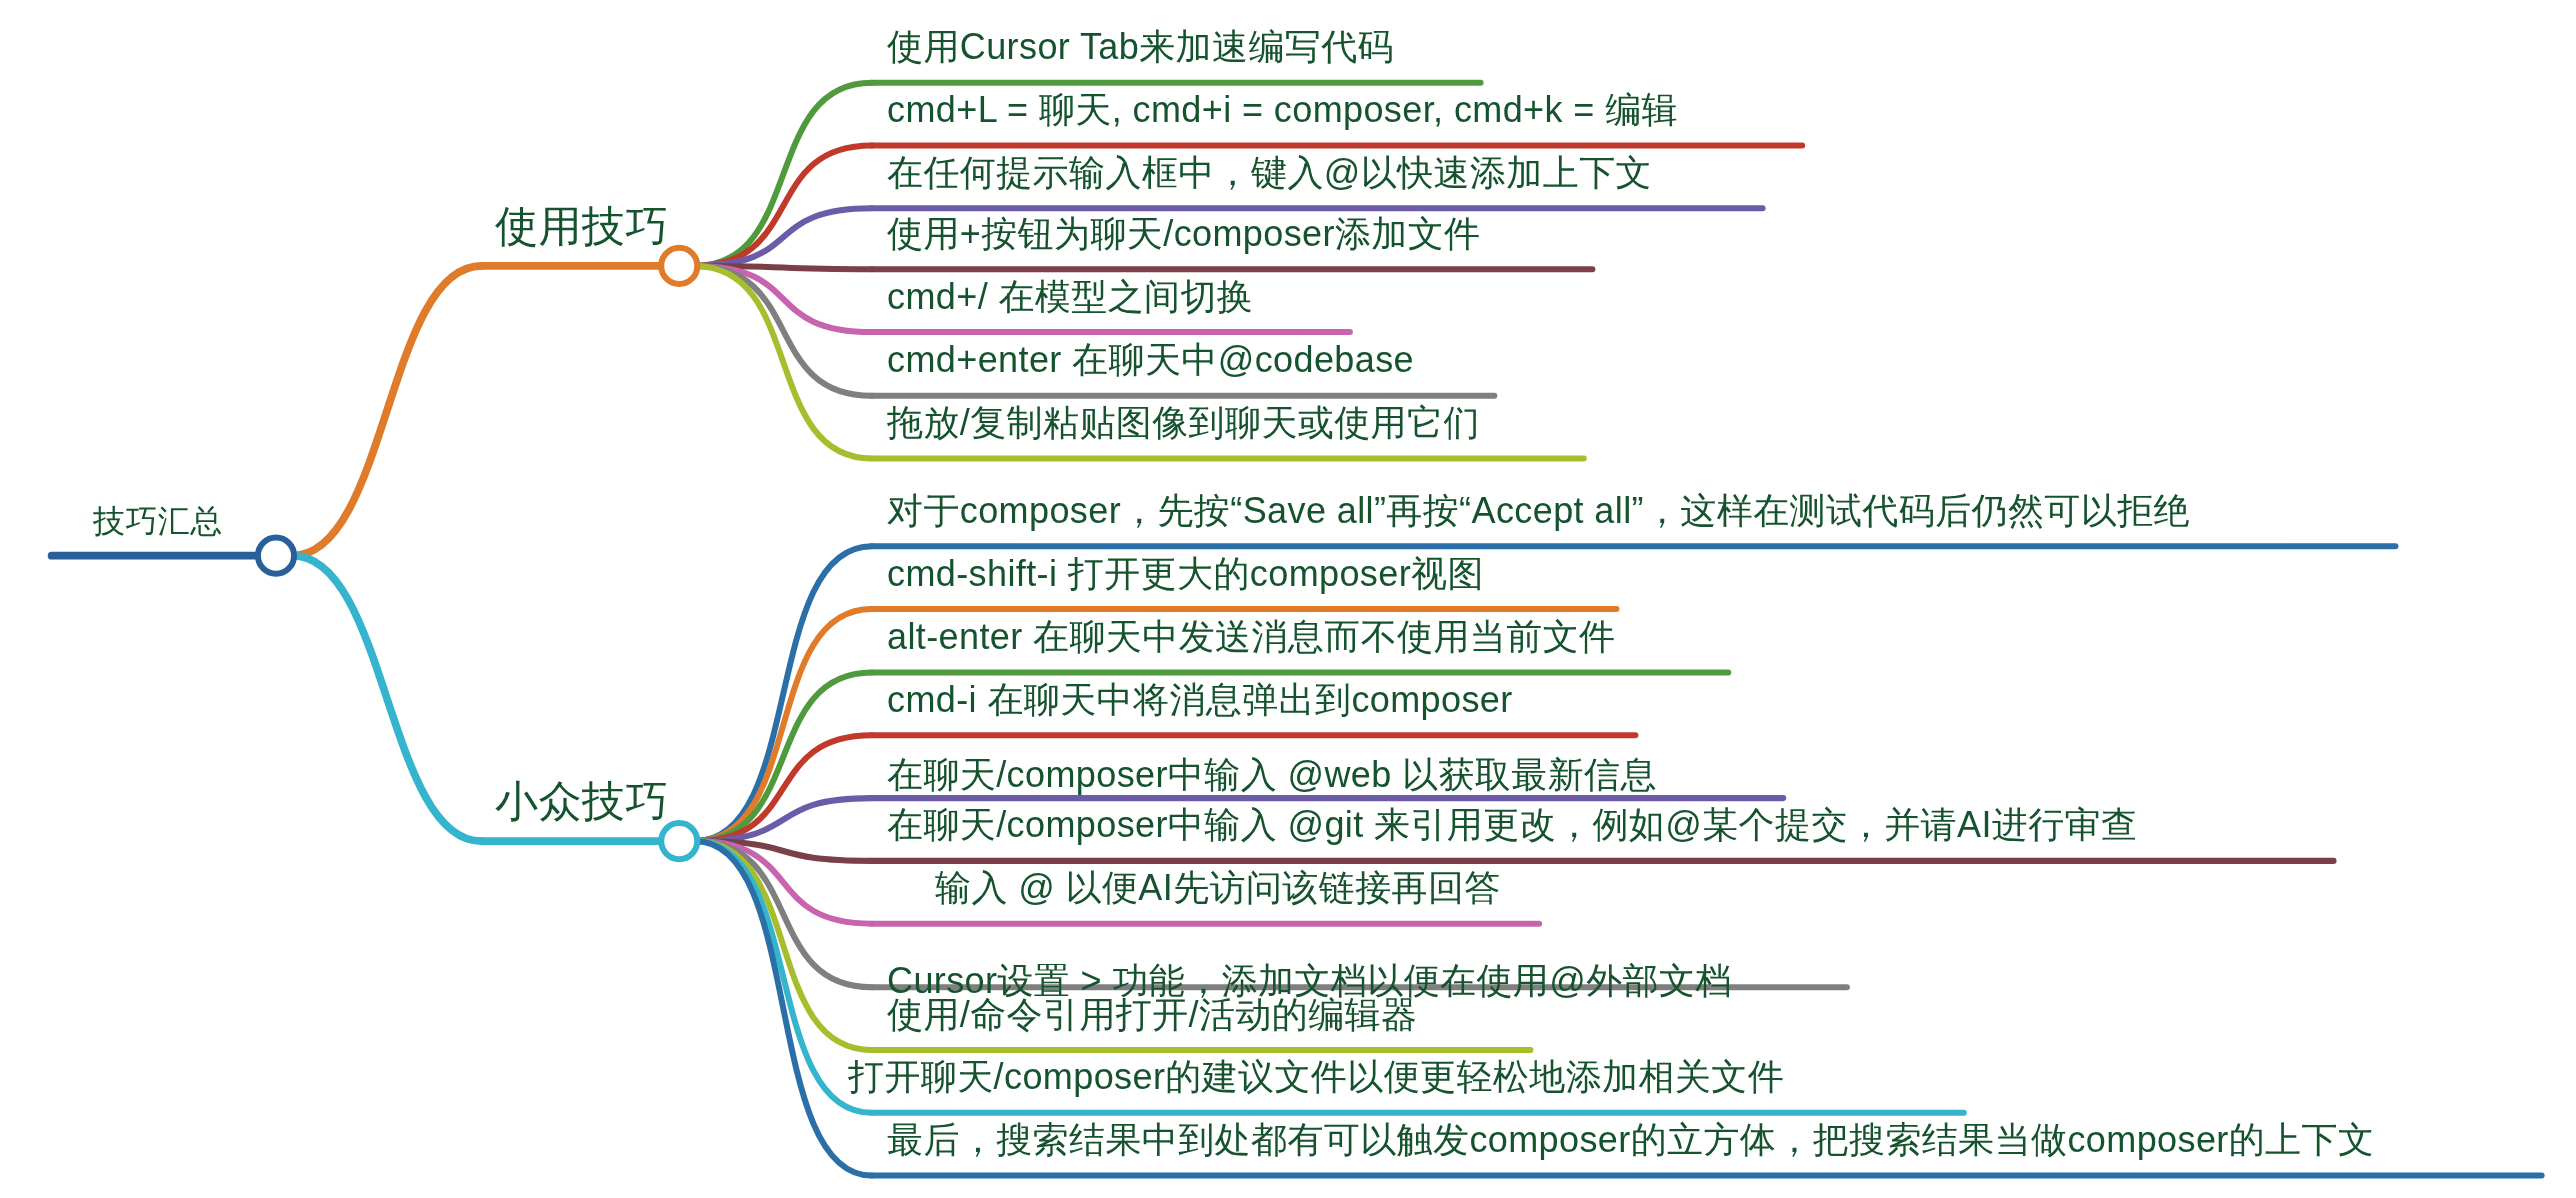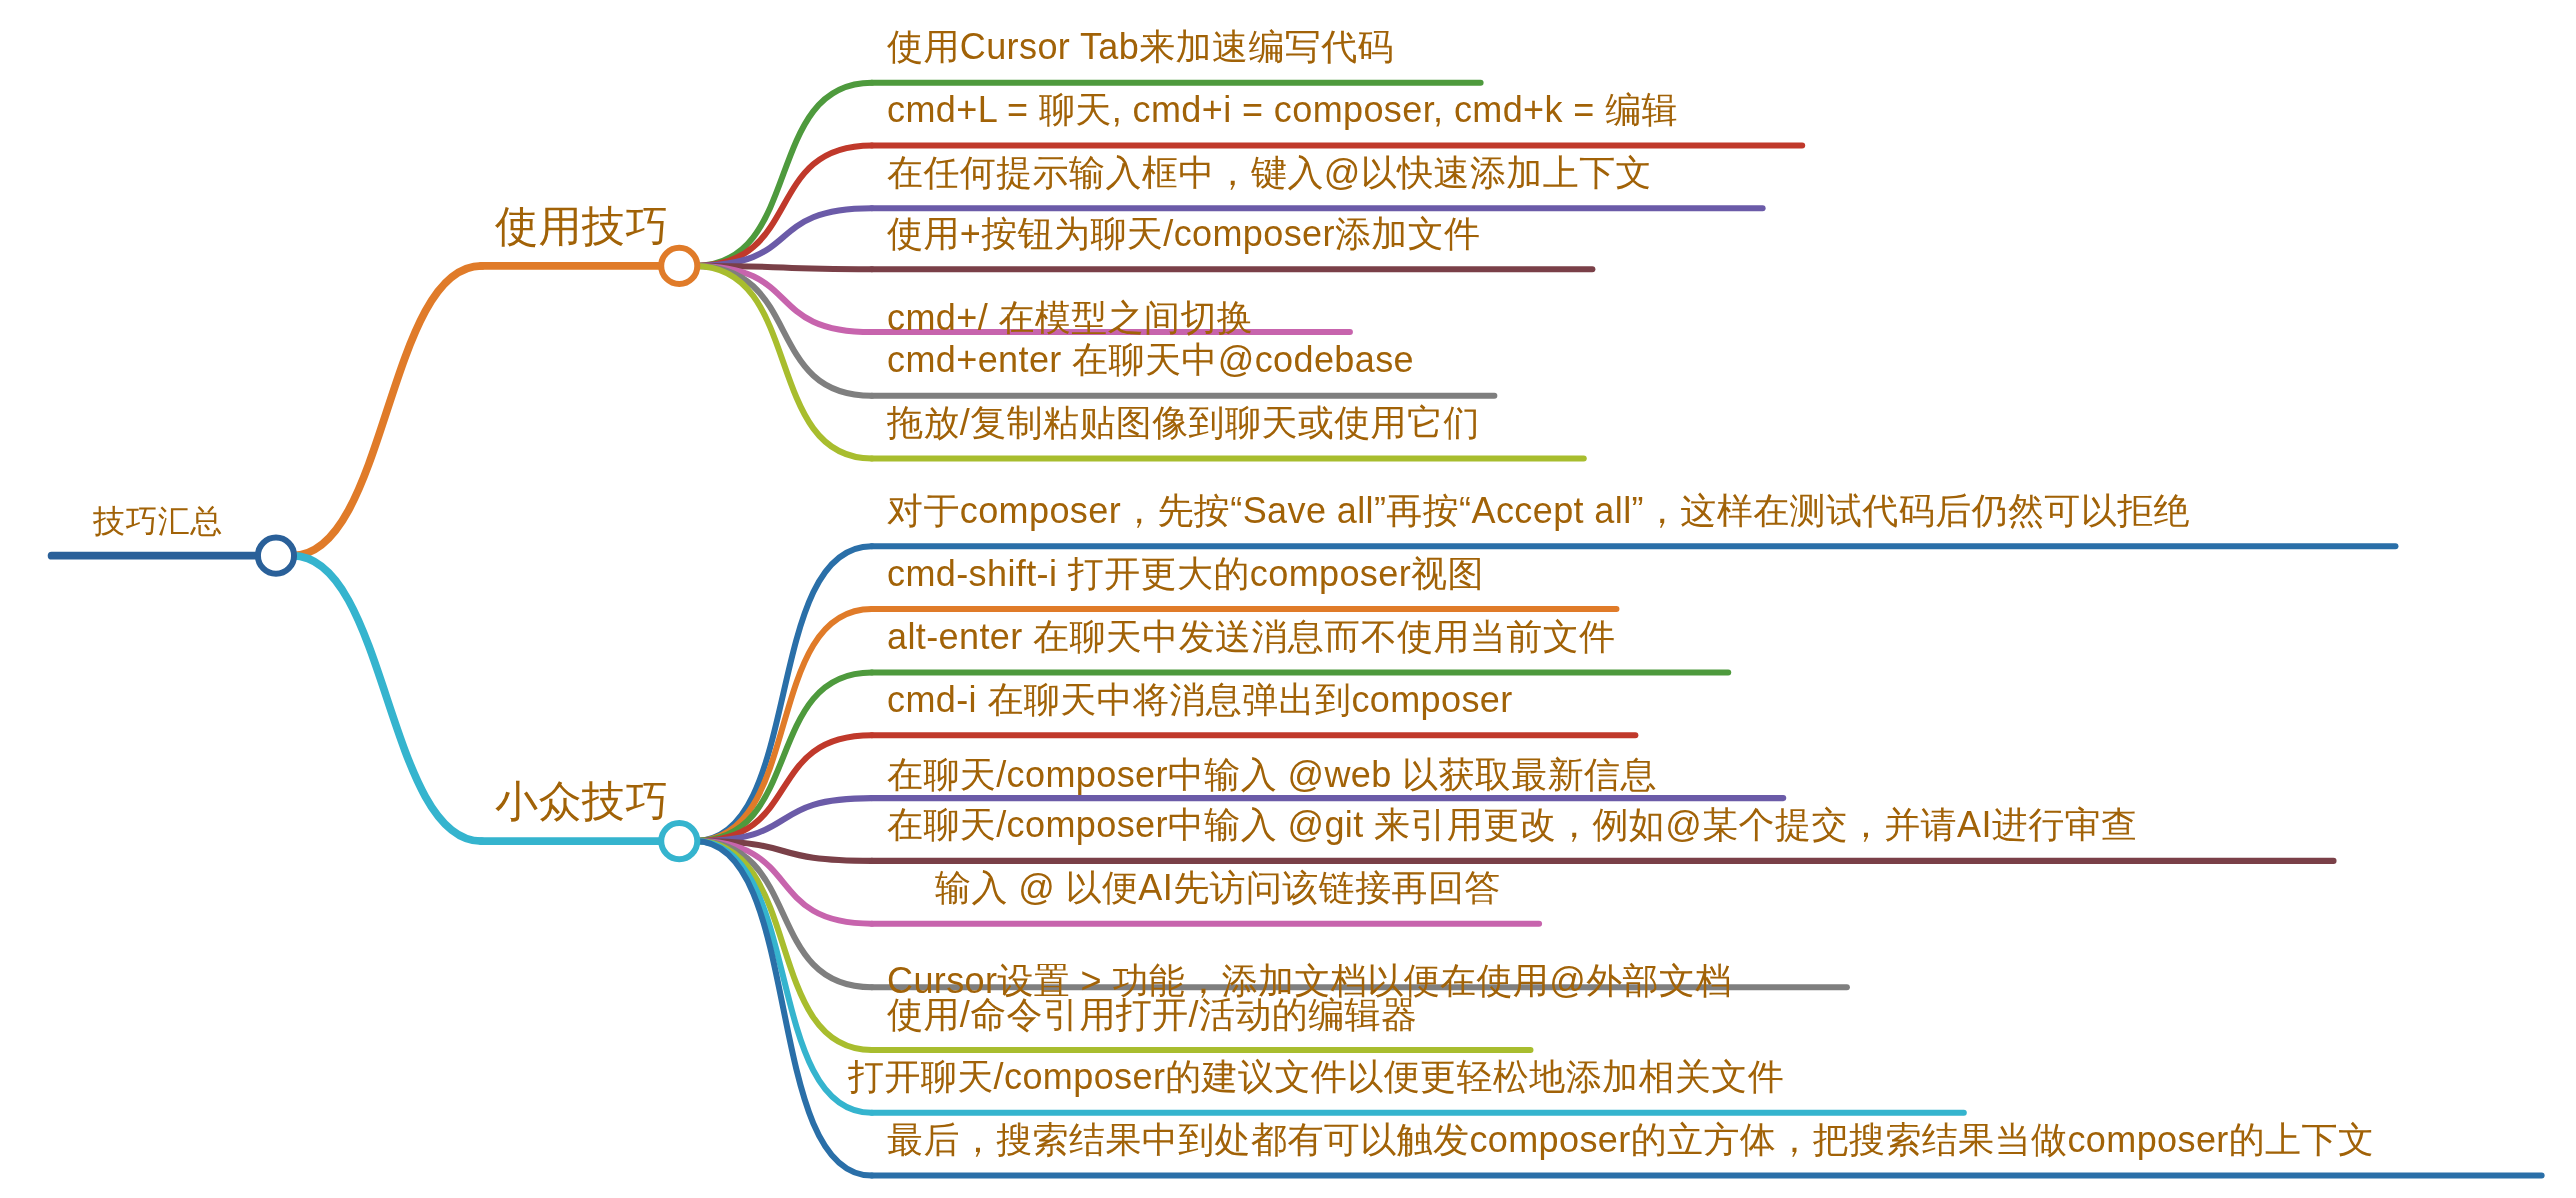--- a/index.html
+++ b/index.html
@@ -21,21 +21,21 @@
   }
   #mindmap-svg {
     position: absolute;
     left: 0;
     top: 0;
     width: 2576px;
     height: 1199px;
   }
   .node-label {
     position: absolute;
-    color: #a16207;
+    color: #14532d;
     white-space: nowrap;
     letter-spacing: 0.4px;
     line-height: 1;
   }
   .root-label {
     font-size: 32px;
   }
   .branch-label {
     font-size: 43px;
   }
@@ -97,21 +97,21 @@
         <circle cx="321" cy="646" r="21" fill="#ffffff" stroke="#2a6099" stroke-width="7"></circle>
       </g>
   </svg>
   <div id="labels-layer">
       <div class="node-label root-label" style="left: 93px; top: 537px; transform: translateY(-100%);">技巧汇总</div>
       <div class="node-label branch-label" style="left: 495px; top: 248px; transform: translateY(-100%); text-align: center;">使用技巧</div>
       <div class="node-label leaf-label" style="left: 887px; top: 65px; transform: translateY(-100%);">使用Cursor Tab来加速编写代码</div>
       <div class="node-label leaf-label" style="left: 887px; top: 128px; transform: translateY(-100%);">cmd+L = 聊天, cmd+i = composer, cmd+k = 编辑</div>
       <div class="node-label leaf-label" style="left: 887px; top: 191px; transform: translateY(-100%);">在任何提示输入框中，键入@以快速添加上下文</div>
       <div class="node-label leaf-label" style="left: 887px; top: 252px; transform: translateY(-100%);">使用+按钮为聊天/composer添加文件</div>
-      <div class="node-label leaf-label" style="left: 887px; top: 315px; transform: translateY(-100%); margin-top: 21px;">cmd+/ 在模型之间切换</div>
+      <div class="node-label leaf-label" style="left: 887px; top: 315px; transform: translateY(-100%);">cmd+/ 在模型之间切换</div>
       <div class="node-label leaf-label" style="left: 887px; top: 378px; transform: translateY(-100%); text-align: right;">cmd+enter 在聊天中@codebase</div>
       <div class="node-label leaf-label" style="left: 887px; top: 441px; transform: translateY(-100%); text-align: right;">拖放/复制粘贴图像到聊天或使用它们</div>
       <div class="node-label branch-label" style="left: 495px; top: 823px; transform: translateY(-100%);">小众技巧</div>
       <div class="node-label leaf-label" style="left: 887px; top: 529px; transform: translateY(-100%);">对于composer，先按“Save all”再按“Accept all”，这样在测试代码后仍然可以拒绝</div>
       <div class="node-label leaf-label" style="left: 887px; top: 592px; transform: translateY(-100%);">cmd-shift-i 打开更大的composer视图</div>
       <div class="node-label leaf-label" style="left: 887px; top: 655px; transform: translateY(-100%);">alt-enter 在聊天中发送消息而不使用当前文件</div>
       <div class="node-label leaf-label" style="left: 887px; top: 718px; transform: translateY(-100%);">cmd-i 在聊天中将消息弹出到composer</div>
       <div class="node-label leaf-label" style="left: 887px; top: 781px; transform: translateY(-100%); margin-top: 12px;">在聊天/composer中输入 @web 以获取最新信息</div>
       <div class="node-label leaf-label" style="left: 887px; top: 843px; transform: translateY(-100%);">在聊天/composer中输入 @git 来引用更改，例如@某个提交，并请AI进行审查</div>
       <div class="node-label leaf-label" style="left: 887px; top: 906px; transform: translateY(-100%); margin-left: 48px;">输入 @ 以便AI先访问该链接再回答</div>

